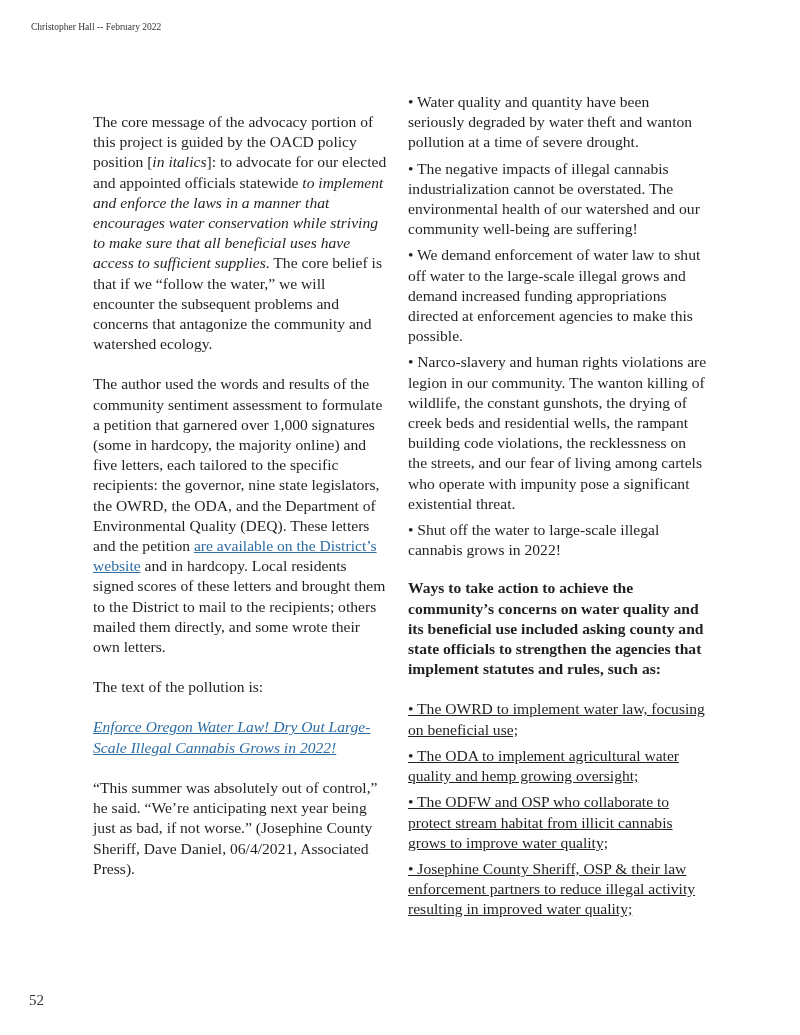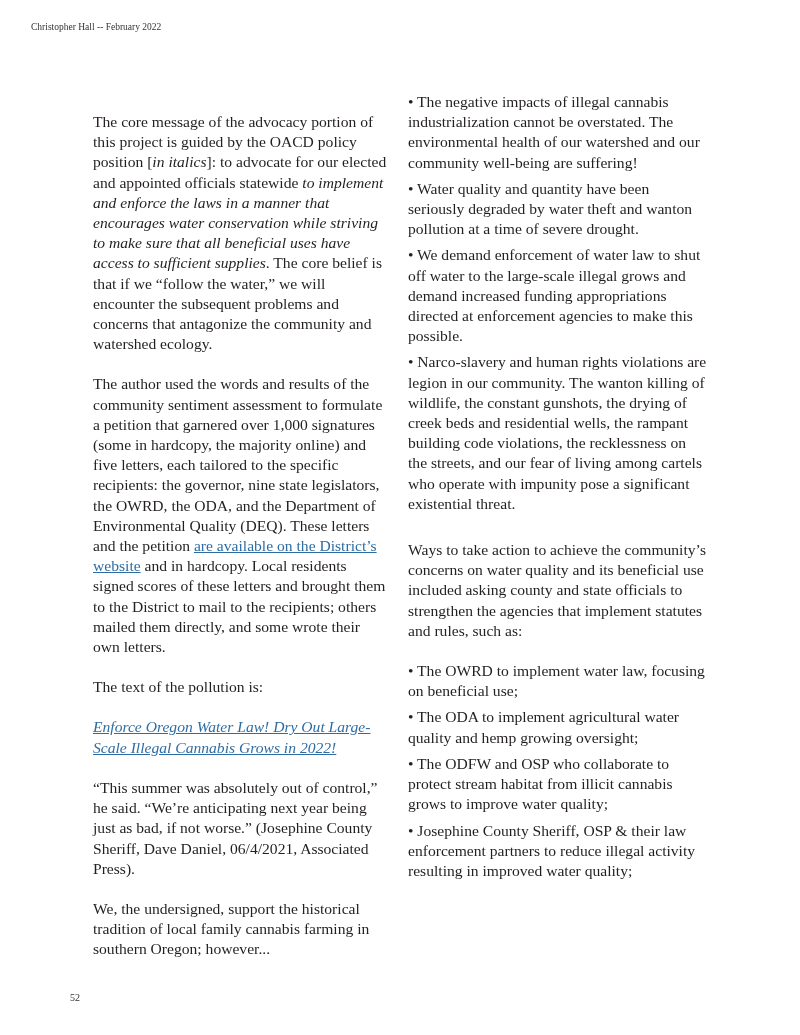--- a/index.html
+++ b/index.html
@@ -1,19 +1,19 @@
 <!DOCTYPE html>
 <html><head>
 <meta charset="utf-8">
 <style>
   html, body { margin:0; padding:0; background:#ffffff; }
   body { width:800px; height:1035px; position:relative; overflow:hidden;
          font-family:"Liberation Serif", "DejaVu Serif", serif; color:#231f20; }
   .header { position:absolute; left:31px; top:22px; font-size:9.5px; color:#333; }
-  .pageno { position:absolute; left:29px; top:992px; font-size:10px; color:#333;margin-left:41px; }
+  .pageno { position:absolute; left:29px; top:992px; font-size:15px; color:#333; }
   .col { position:absolute; top:92px; font-size:15.6px; line-height:20.2px; }
   .col-left { left:93px; width:296px; top:112px; }
   .col-right { left:408px; width:300px; }
   p { margin:0; }
   .gap { margin-top:20px; }
   .bullet { margin:0 0 6px 0; }
   a { color:#2e6da4; text-decoration:underline; }
   .link-italic { font-style:italic;margin-top:21px; }
   em { }
 </style>
@@ -27,32 +27,32 @@
     <span>The core message of the advocacy portion of this project is guided by the OACD policy position [</span><em>in italics</em><span>]: to advocate for our elected and appointed officials statewide </span><em>to implement and enforce the laws in a manner that encourages water conservation while striving to make sure that all beneficial uses have access to sufficient supplies</em><span>. The core belief is that if we “follow the water,” we will encounter the subsequent problems and concerns that antagonize the community and watershed ecology.</span>
   </p>
   <p class="gap">
     <span>The author used the words and results of the community sentiment assessment to formulate a petition that garnered over 1,000 signatures (some in hardcopy, the majority online) and five letters, each tailored to the specific recipients: the governor, nine state legislators, the OWRD, the ODA, and the Department of Environmental Quality (DEQ). These letters and the petition </span><a href="#">are available on the District’s website</a><span> and in hardcopy. Local residents signed scores of these letters and brought them to the District to mail to the recipients; others mailed them directly, and some wrote their own letters.</span>
   </p>
   <p class="gap">The text of the pollution is:</p>
   <p class="gap">
     <a href="#" class="link-italic">Enforce Oregon Water Law! Dry Out Large-Scale Illegal Cannabis Grows in 2022!</a>
   </p>
   <p class="gap">“This summer was absolutely out of control,” he said. “We’re anticipating next year being just as bad, if not worse.” (Josephine County Sheriff, Dave Daniel, 06/4/2021, Associated Press).</p>
-  <p class="gap">We, the undersigned, support the historical tradition of local family cannabis farming in southern Oregon; however...</p>
 </div>
 
 <div class="col col-right">
   <div>
+    <p class="bullet">• Water quality and quantity have been seriously degraded by water theft and wanton pollution at a time of severe drought.</p>
     <p class="bullet">• The negative impacts of illegal cannabis industrialization cannot be overstated. The environmental health of our watershed and our community well-being are suffering!</p>
-    <p class="bullet">• Water quality and quantity have been seriously degraded by water theft and wanton pollution at a time of severe drought.</p>
     <p class="bullet">• We demand enforcement of water law to shut off water to the large-scale illegal grows and demand increased funding appropriations directed at enforcement agencies to make this possible.</p>
     <p class="bullet">• Narco-slavery and human rights violations are legion in our community. The wanton killing of wildlife, the constant gunshots, the drying of creek beds and residential wells, the rampant building code violations, the recklessness on the streets, and our fear of living among cartels who operate with impunity pose a significant existential threat.</p>
+    <p class="bullet">• Shut off the water to large-scale illegal cannabis grows in 2022!</p>
   </div>
-  <p style="margin-top:26px;">Ways to take action to achieve the community’s concerns on water quality and its beneficial use included asking county and state officials to strengthen the agencies that implement statutes and rules, such as:</p>
-  <div style="margin-top:20px;">
+  <p style="margin-top:18px;font-weight:bold;">Ways to take action to achieve the community’s concerns on water quality and its beneficial use included asking county and state officials to strengthen the agencies that implement statutes and rules, such as:</p>
+  <div style="margin-top:20px;text-decoration:underline;">
     <p class="bullet">• The OWRD to implement water law, focusing on beneficial use;</p>
     <p class="bullet">• The ODA to implement agricultural water quality and hemp growing oversight;</p>
     <p class="bullet">• The ODFW and OSP who collaborate to protect stream habitat from illicit cannabis grows to improve water quality;</p>
     <p class="bullet">• Josephine County Sheriff, OSP &amp; their law enforcement partners to reduce illegal activity resulting in improved water quality;</p>
   </div>
 </div>
 
 <div class="pageno">52</div>
 
 </body></html>

